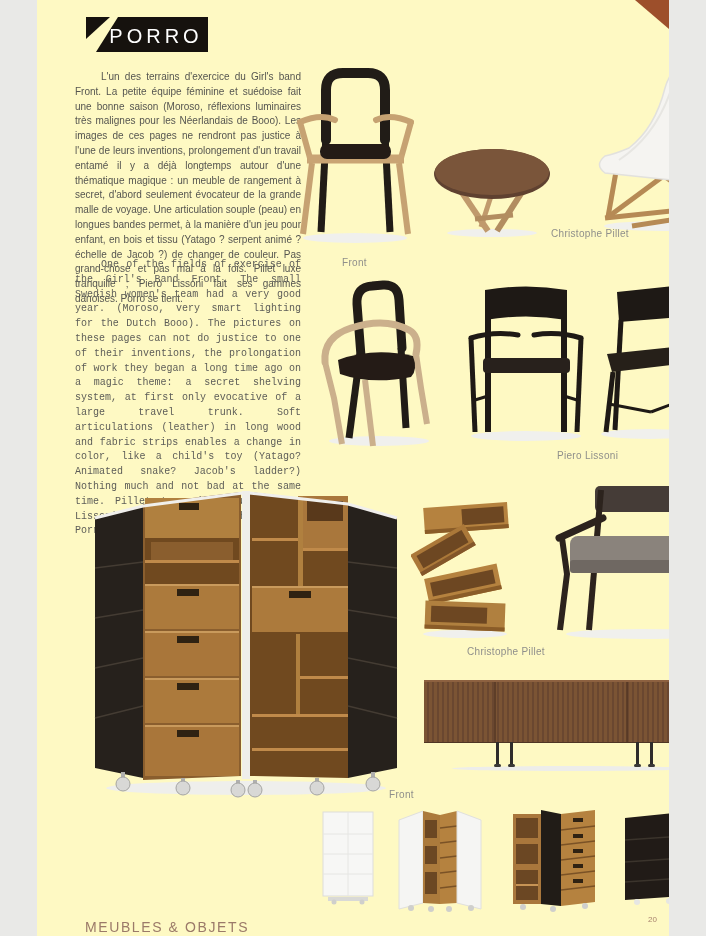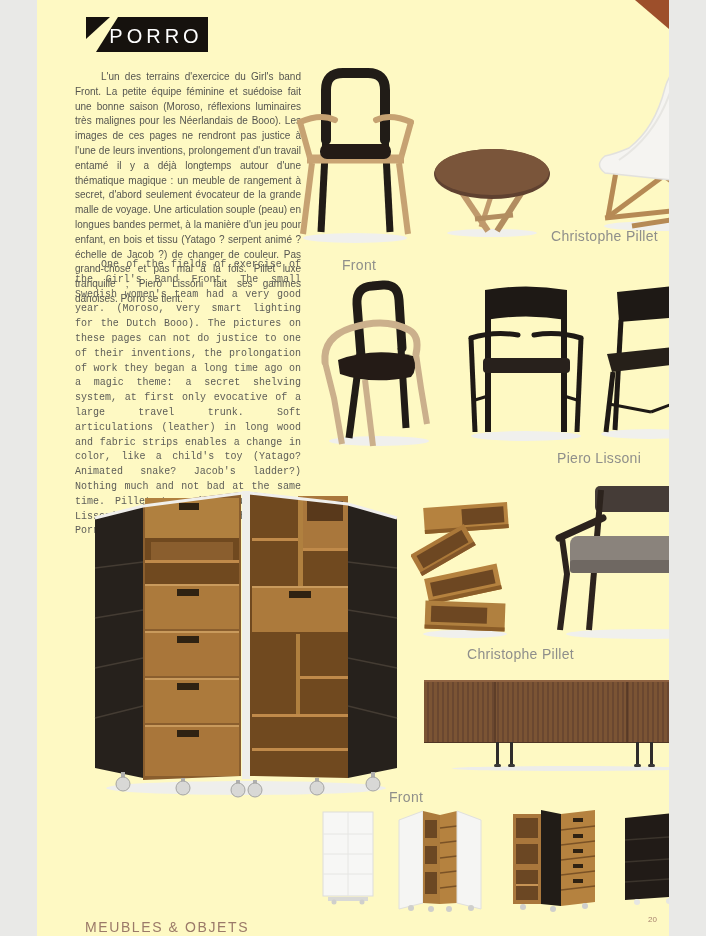--- a/index.html
+++ b/index.html
@@ -14,21 +14,21 @@
   .logo-text{font-family:"Liberation Sans",sans-serif;letter-spacing:4px;font-size:20px;}
   
   .para{
     width:226px;font-size:10px;line-height:14.8px;text-align:justify;
     color:#555550;
   }
   .para-fr{left:38px;top:70px;}
   .para-en{left:38px;top:258px;color:#5d5d58;font-family:Liberation Mono, monospace;}
   .para .indent{display:inline-block;width:26px;}
   
-  .caption{font-size:14px;color:#8f8f8b;letter-spacing:.3px;white-space:nowrap;}
+  .caption{font-size:10px;color:#8f8f8b;letter-spacing:.3px;white-space:nowrap;}
   
   .footer-section{left:48px;top:919px;font-size:14px;color:#9b7a69;letter-spacing:1.6px;}
   .page-number{right:12px;top:915px;font-size:8px;color:#a8846f;}
   
   .corner{right:0;top:0;width:34px;height:29px;
     clip-path:polygon(0 0,100% 0,100% 100%);}
   
   .sideboard{left:385px;top:676px;width:296px;height:92px;}
   .sb-body{position:absolute;left:2px;top:4px;width:290px;height:60px;
     background:repeating-linear-gradient(90deg,#7b5434 0 3px,#6a4730 3px 5px);

